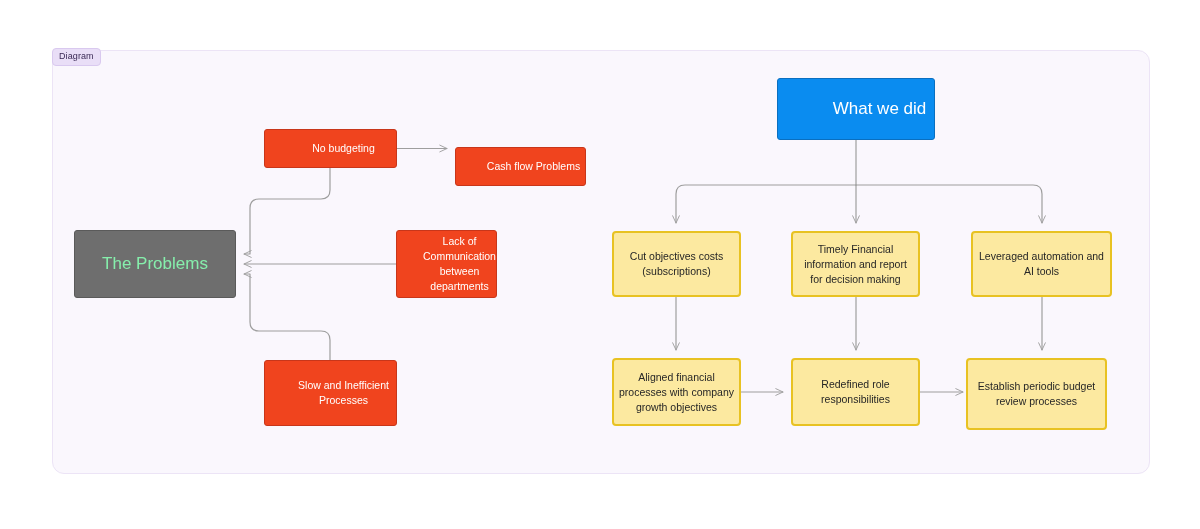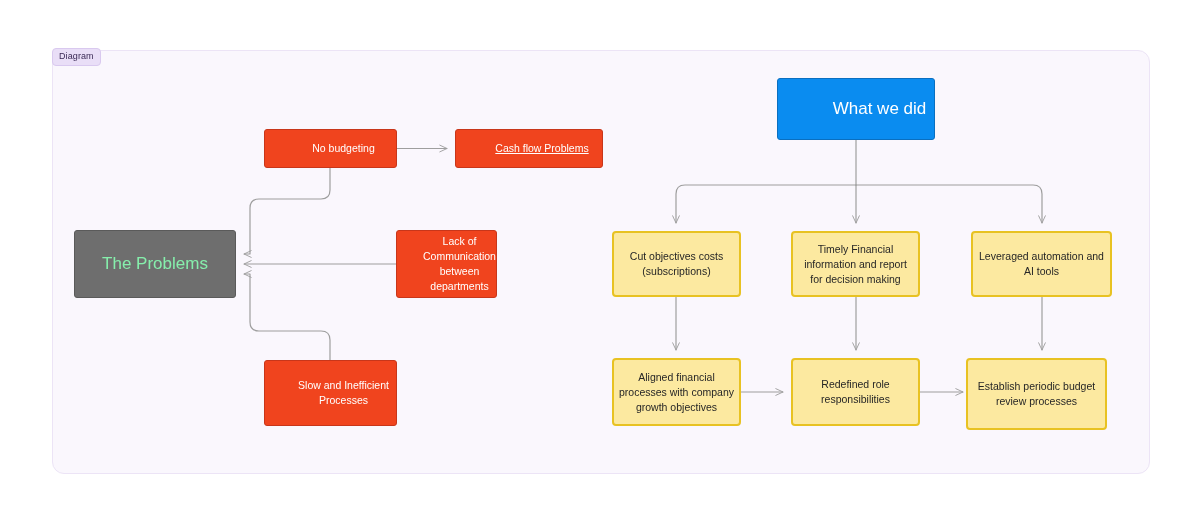--- a/index.html
+++ b/index.html
@@ -93,21 +93,21 @@
     background: #fce9a0;
     border: 2px solid #e8c222;
     color: #262626;
     font-size: 10.5px;
     line-height: 15px;
     border-radius: 4px;
   }
   
   #node-the-problems      { left: 74px;  top: 230px; width: 162px; height: 68px; }
   #node-no-budgeting      { left: 264px; top: 129px; width: 133px; height: 39px; }
-  #node-cash-flow         { left: 455px; top: 129px; width: 148px; height: 39px; text-decoration: underline; }
+  #node-cash-flow         { left: 455px; top: 147px; width: 131px; height: 39px; }
   #node-lack-comm         { left: 396px; top: 230px; width: 101px; height: 68px; }
   #node-slow-processes    { left: 264px; top: 360px; width: 133px; height: 66px; }
 
   #node-what-we-did       { left: 777px; top: 78px;  width: 158px; height: 62px; }
   #node-cut-costs         { left: 612px; top: 231px; width: 129px; height: 66px; }
   #node-timely-financial  { left: 791px; top: 231px; width: 129px; height: 66px; }
   #node-leveraged-auto    { left: 971px; top: 231px; width: 141px; height: 66px; }
   #node-aligned-financial { left: 612px; top: 358px; width: 129px; height: 68px; }
   #node-redefined-role    { left: 791px; top: 358px; width: 129px; height: 68px; }
   #node-establish-review  { left: 966px; top: 358px; width: 141px; height: 72px; align-items: center; }

